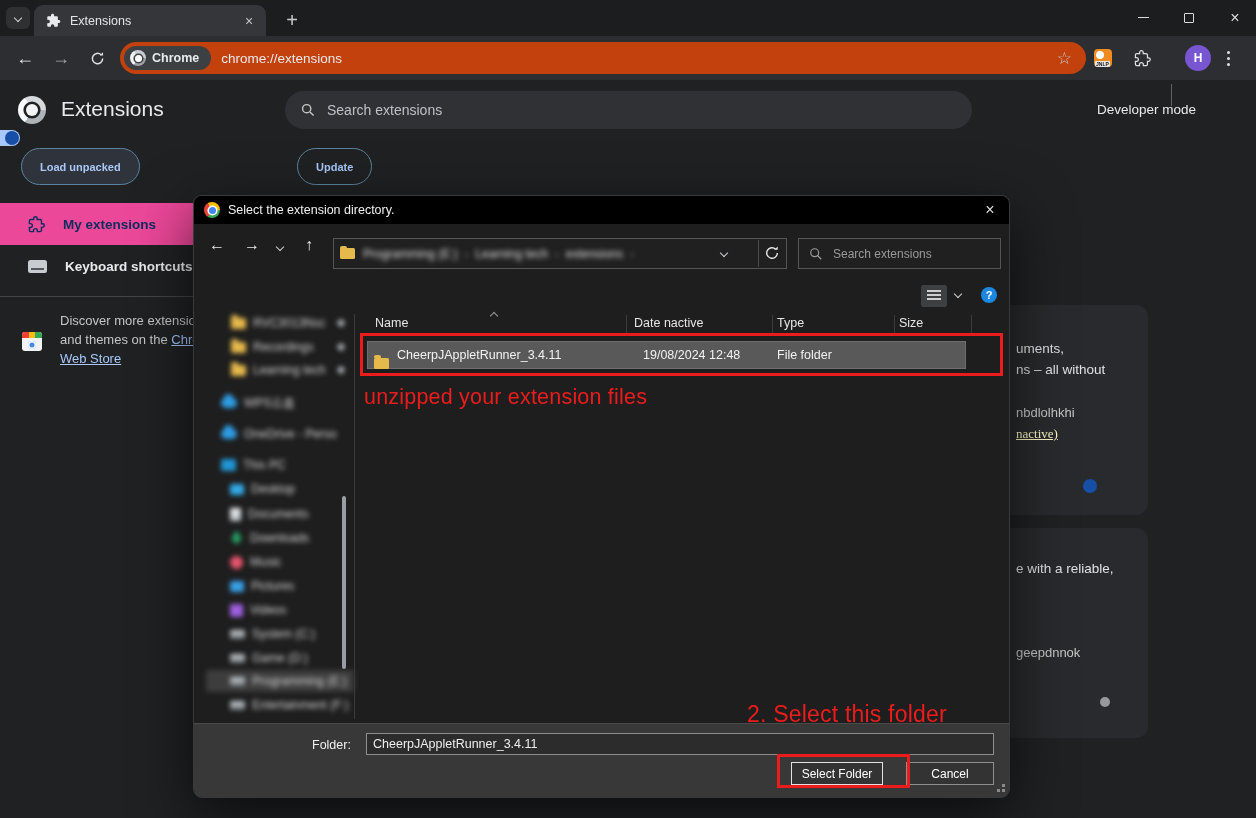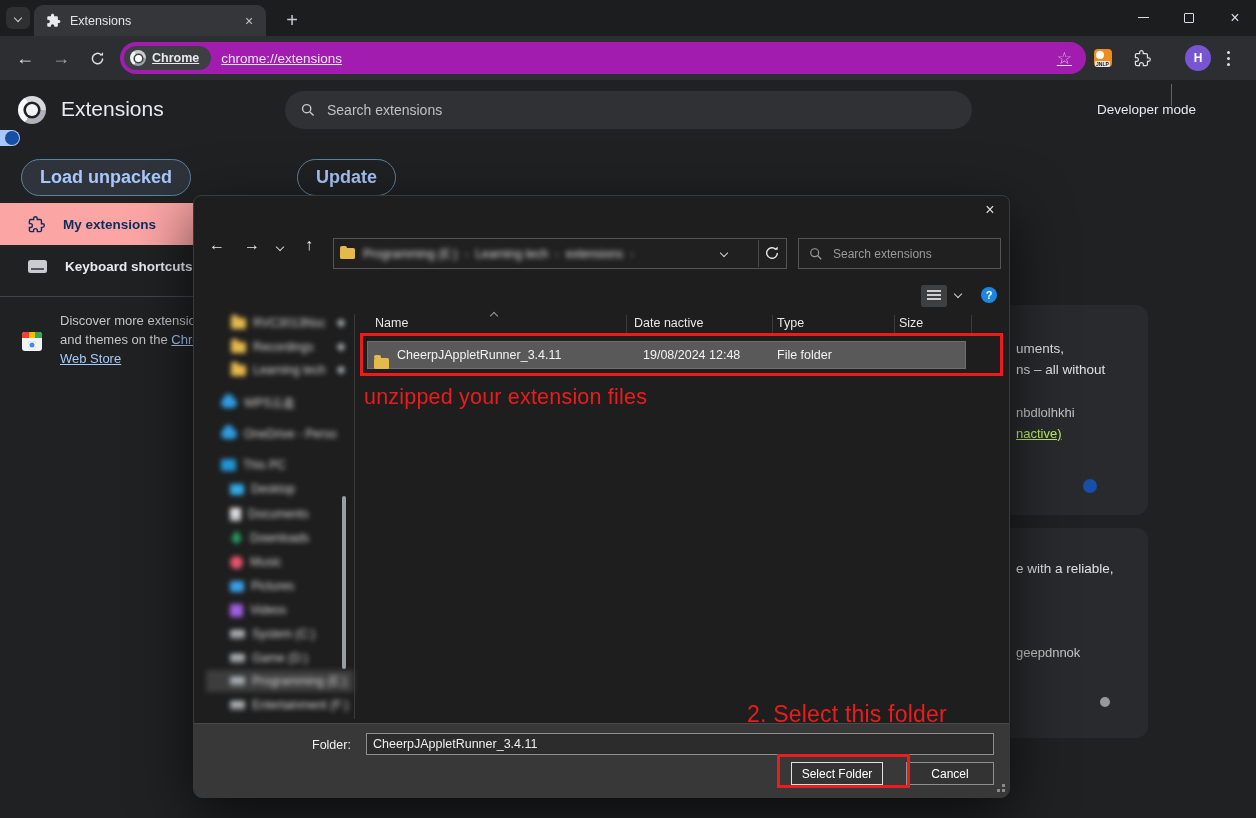--- a/index.html
+++ b/index.html
@@ -20,21 +20,21 @@
   .newtab { position:absolute; left:278px; top:6px; width:28px; height:28px; display:flex; align-items:center; justify-content:center; font-size:20px; color:#c7cacd; font-weight:300;}
   .winbtn { position:absolute; top:0; width:46px; height:35px; display:flex; align-items:center; justify-content:center; }
   .wmin { width:11px; height:1.4px; background:#d9dbde; }
   .wmax { width:10px; height:10px; border:1.3px solid #d9dbde; border-radius:1px;}
   .wclose { font-size:16px; color:#d9dbde; line-height:1; }
   .chev { display:inline-block; width:6px; height:6px; border-right:1.6px solid #cfd2d6; border-bottom:1.6px solid #cfd2d6; transform:rotate(45deg); }
 
   
   .toolbar { position:absolute; left:0; top:36px; width:1256px; height:44px; background:#2d2e31; }
   .navic { position:absolute; top:0; height:44px; width:34px; display:flex; align-items:center; justify-content:center; font-size:18px; color:#dfe1e5;}
-  .omni { position:absolute; left:120px; top:6px; width:966px; height:32px; background:#a21caf; border-radius:16px; display:flex; align-items:center; padding:0 14px 0 4px;text-decoration:underline; }
+  .omni { position:absolute; left:120px; top:6px; width:966px; height:32px; background:#c2410c; border-radius:16px; display:flex; align-items:center; padding:0 14px 0 4px; }
   .chromebadge { height:24px; background:#3c4043; border-radius:12px; display:flex; align-items:center; gap:6px; padding:0 12px 0 6px; font-size:12.5px; font-weight:bold; color:#e8eaed; }
   .url { font-size:13.5px; color:#e8eaed; margin-left:10px; flex:1;}
   .mono16 { position:relative; width:16px; height:16px; border-radius:50%; background:conic-gradient(from -150deg,#f1f3f4 0 120deg,#c9cdd1 0 240deg,#9aa0a6 0 360deg); }
   .mono16::after { content:''; position:absolute; inset:4.5px; border-radius:50%; background:#fff; box-shadow:0 0 0 1.6px #3c4043; }
   .toolright { position:absolute; top:0; height:44px; display:flex; align-items:center; }
   .extpill { width:18px; height:18px; border-radius:4px; background:#ef8b1f; position:relative; overflow:hidden;}
   .extpill::before{ content:''; position:absolute; left:2px; top:2px; width:8px; height:8px; border-radius:50%; background:#fff;}
   .extpill::after{ content:'JNLP'; position:absolute; left:1px; bottom:0; font-size:5px; font-weight:bold; color:#1a1a1a; background:#e7e7e7; padding:0 1px; border-radius:1px;}
   .avatar { width:26px; height:26px; border-radius:50%; background:#7856d1; color:#fff; display:flex; align-items:center; justify-content:center; font-size:12px; font-weight:bold;}
   .kebab { display:flex; flex-direction:column; gap:3px; }
@@ -46,37 +46,37 @@
   .pagetitle { position:absolute; left:61px; top:97px; font-size:21px; color:#e8eaed; }
   .searchpill { position:absolute; left:285px; top:91px; width:687px; height:38px; background:#303134; border-radius:19px; display:flex; align-items:center; padding:0 16px; gap:12px;}
   .searchpill input { background:transparent; border:0; outline:0; color:#bdc1c6; font-size:14px; font-family:inherit; width:100%; }
   .searchpill input::placeholder { color:#bdc1c6; }
   .devmode { position:absolute; top:102px; right:60px; font-size:13.5px; color:#e8eaed; }
   .toggle { position:relative; width:32px; height:16px; border-radius:8px; }
   .toggle.on { background:#a8c7fa; }
   .toggle.on::after { content:''; position:absolute; right:1px; top:1px; width:14px; height:14px; border-radius:50%; background:#174ea6; }
   .toggle.off { background:#46484b; box-shadow:inset 0 0 0 1px #707377; }
   .toggle.off::after { content:''; position:absolute; left:2px; top:3px; width:10px; height:10px; border-radius:50%; background:#97999d; }
-  .pillbtn { position:absolute; top:148px; height:37px; border:1px solid #5b84a0; border-radius:19px; background:transparent; color:#a8c7fa; font-weight:bold; font-size:18px; font-family:inherit; padding:0 18px;margin-top:11px; }
+  .pillbtn { position:absolute; top:148px; height:37px; border:1px solid #5b84a0; border-radius:19px; background:transparent; color:#a8c7fa; font-weight:bold; font-size:11px; font-family:inherit; padding:0 18px; }
   .pillbtn.focused { background:#2f333b; }
   .sideitem { position:absolute; left:0; width:232px; height:42px; display:flex; align-items:center; gap:18px; padding-left:28px; font-size:13.5px; font-weight:bold; color:#e8eaed; }
-  .sideitem.sel { background:#fca5a5; color:#0c2d5e; border-radius:0 21px 21px 0; }
+  .sideitem.sel { background:#ec4899; color:#0c2d5e; border-radius:0 21px 21px 0; }
   .sidedivider { position:absolute; left:0; top:296px; width:232px; height:1px; background:#434549; }
   .discover { position:absolute; left:60px; top:311px; width:172px; font-size:13px; line-height:19px; color:#c4c7c5; }
   .discover a { color:#a8c7fa; text-decoration:underline; }
   .cws { position:absolute; left:22px; top:332px; width:20px; height:19px; border-radius:3px; overflow:hidden; background:#f1f3f4; }
   .cws .roof { display:flex; height:6px; }
   .cws .roof i { flex:1; } .cws .r1{background:#ea4335;} .cws .r2{background:#fbbc05;} .cws .r3{background:#34a853;}
   .cws::after { content:''; position:absolute; left:6px; top:9px; width:8px; height:8px; border-radius:50%; background:#4285f4; box-shadow:inset 0 0 0 1.5px #fff; }
   .kbdicon { width:19px; height:13px; background:#c8cbcf; border-radius:2.5px; position:relative; }
   .kbdicon::after{ content:''; position:absolute; left:3px; bottom:2.5px; right:3px; height:2px; background:#55585c; }
   .card { position:absolute; background:#292a2d; border-radius:12px; width:196px; height:210px; }
   .card .ln { position:absolute; left:64px; white-space:nowrap; font-size:13.5px; color:#dfe1e4; }
   .card .ln.sub { font-size:13px; color:#c4c7c5; }
-  .card .lnk { color:#bef264; text-decoration:underline; font-size:13px; }
+  .card .lnk { color:#fef9c3; text-decoration:underline; font-size:13px;font-family:Liberation Serif, serif; }
 
   
   .dialog { position:absolute; left:193px; top:195px; width:817px; height:602px; background:#1e1e1e; border-radius:8px; box-shadow:0 18px 60px rgba(0,0,0,.65); z-index:10; border:1px solid #3a3a3a; }
   .dtitle { position:absolute; left:0; top:0; width:100%; height:28px; background:#000; border-radius:8px 8px 0 0; display:flex; align-items:center; padding:0 10px; gap:8px; }
   .dtitle span { font-size:12.5px; color:#f0f0f0; }
   .dclose { position:absolute; right:8px; top:4px; width:22px; height:20px; display:flex; align-items:center; justify-content:center; font-size:16px; color:#ddd; }
   .clogo16 { position:relative; width:16px; height:16px; border-radius:50%; background:conic-gradient(from -150deg,#ea4335 0 120deg,#fbbc05 0 240deg,#34a853 0 360deg); flex:0 0 auto;}
   .clogo16::after { content:''; position:absolute; inset:4.5px; border-radius:50%; background:#4285f4; box-shadow:0 0 0 1.6px #fff; }
   .dnav { position:absolute; top:40px; height:18px; font-size:16px; color:#e8e8e8; }
   .crumbbox { position:absolute; left:139px; top:42px; width:454px; height:31px; border:1px solid #555; background:#202020; display:flex; align-items:center; padding:0 6px; }
@@ -235,20 +235,24 @@
     <a class="ln lnk" style="top:121px">nactive)</a>
     <span class="toggle on abs" style="left:146px;top:173px"></span>
   </div>
   <div class="card" style="left:952px;top:528px">
     <span class="ln" style="top:33px">e with a reliable,</span>
     <span class="ln sub" style="top:117px">geepdnnok</span>
     <span class="toggle off abs" style="left:146px;top:166px"></span>
   </div>
 
   <div class="dialog">
+    <div class="dtitle">
+      <span class="clogo16"></span>
+      <span>Select the extension directory.</span>
+    </div>
     <div class="dclose">×</div>
 
     <div class="dnav" style="left:15px">←</div>
     <div class="dnav" style="left:50px">→</div>
     <span class="chev abs" style="left:83px;top:48px"></span>
     <div class="dnav" style="left:111px">↑</div>
 
     <div class="crumbbox">
       <span class="ic-folder" style="margin-right:8px"></span>
       <span class="crumbs">

